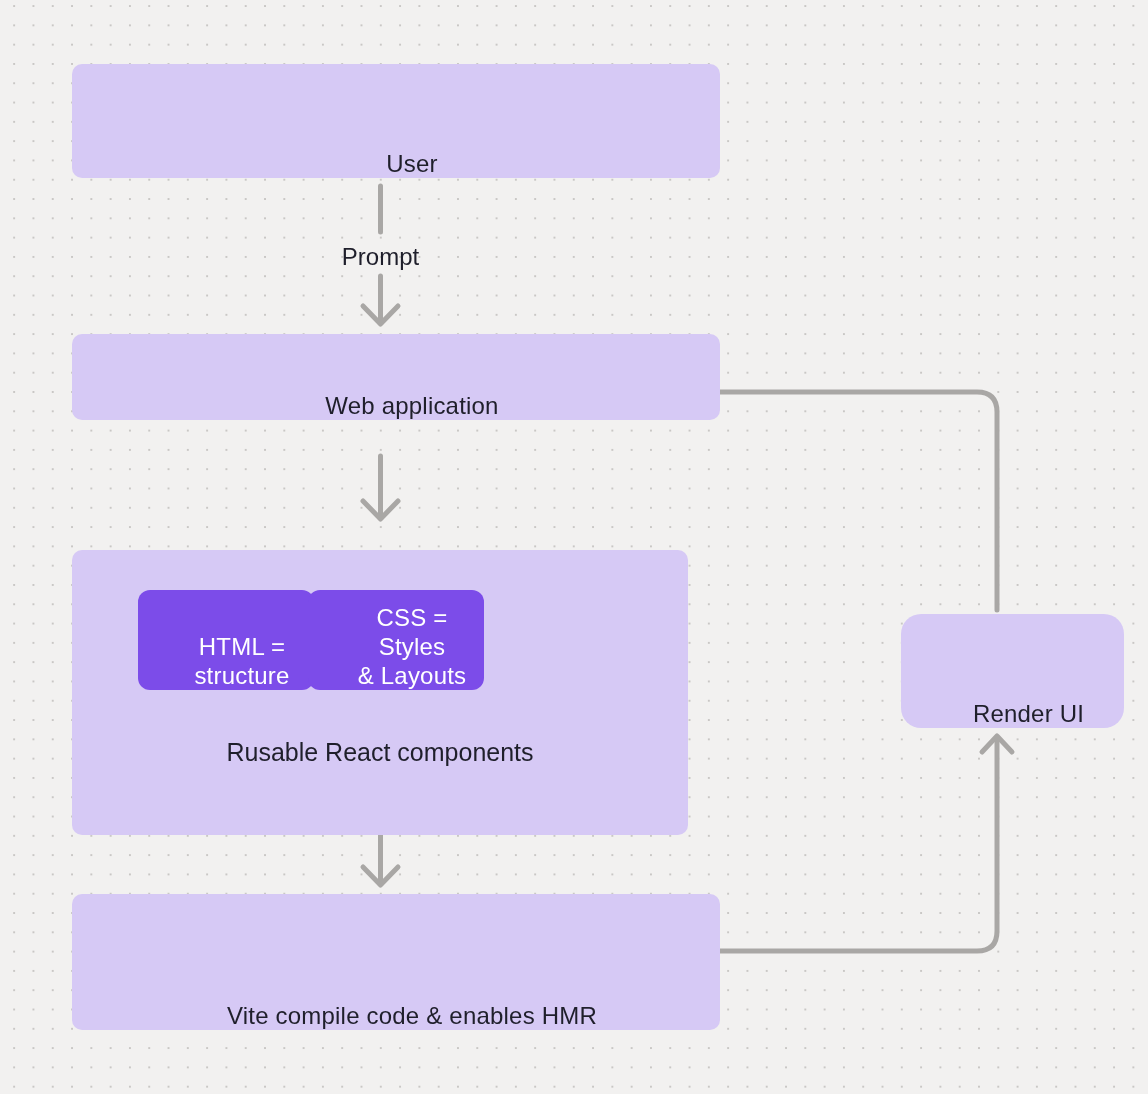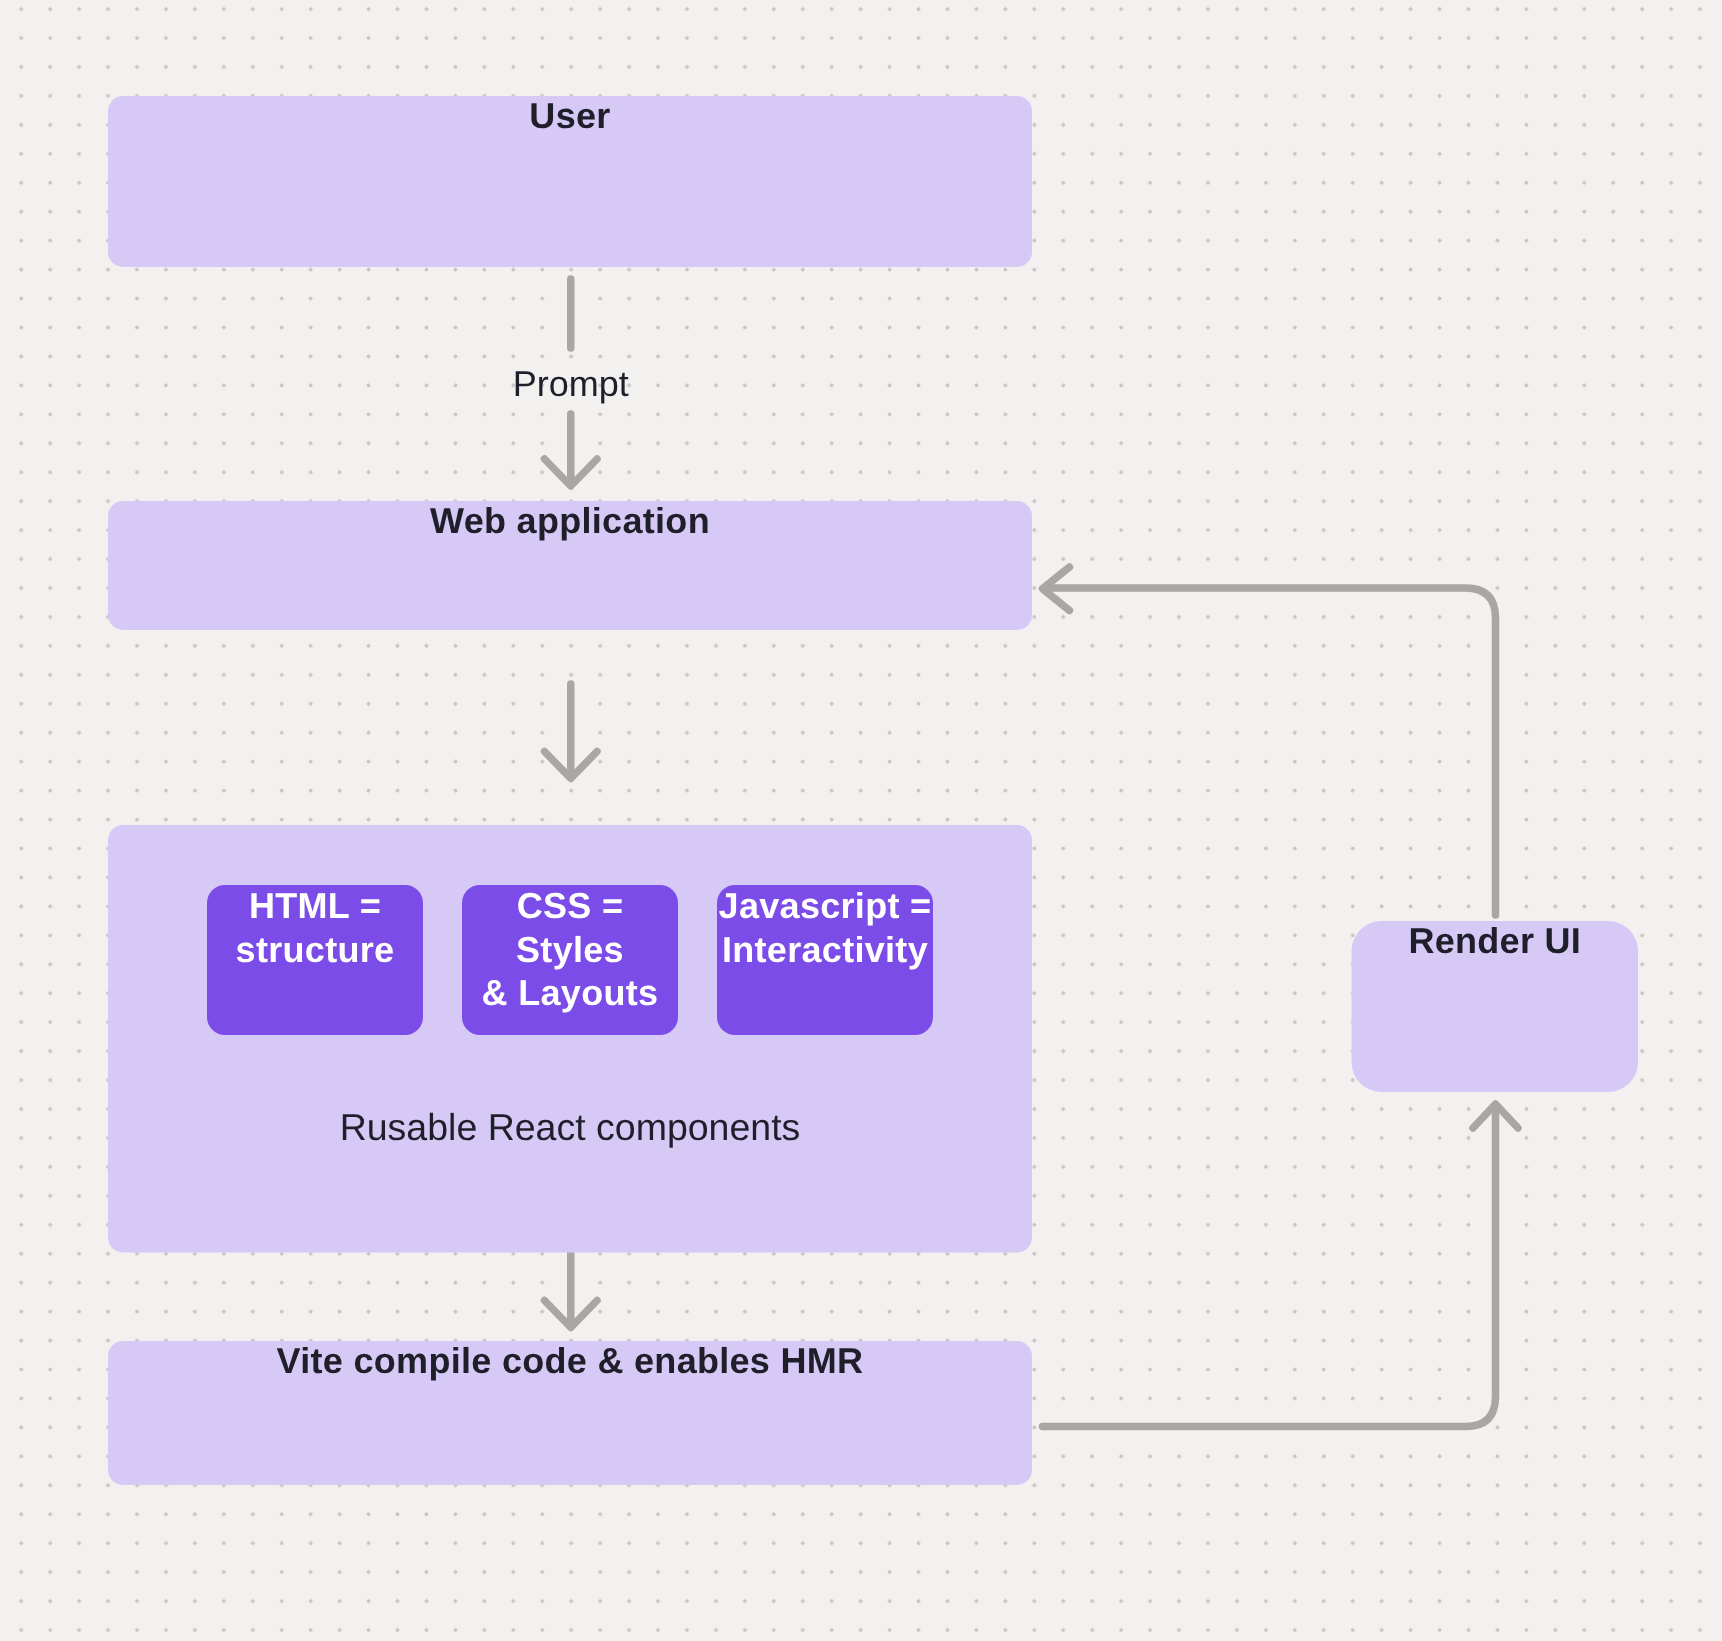--- a/index.html
+++ b/index.html
@@ -10,27 +10,28 @@
     overflow: hidden;
     font-family: "Liberation Sans", sans-serif;
     background-color: var(--bg, #f2f1f0);
     background-image: radial-gradient(circle, var(--dot, #c9c7c5) 1.2px, transparent 1.5px);
     background-size: 19.3px 19.3px;
     background-position: 4.5px -3.6px;
   }
   .node {
     position: absolute;
     display: flex;
-    align-items: flex-start;
+    align-items: flex-end;
     justify-content: center;
     text-align: center;
     font-size: 24px;
-    font-weight: 700;
+    font-weight: 400;
     color: var(--text_dark, #1f1f2b);
     letter-spacing: 0.2px;
+    padding-left: 32px;
   }
   .node-light {
     background: var(--box_light, #d6c9f5);
     border-radius: 10px;
   }
   .node-dark {
     background: var(--box_dark, #7c4ce9);
     border-radius: 12px;
     color: var(--text_light, #ffffff);
     white-space: pre-line;
@@ -121,29 +122,25 @@
     <div class="node node-dark" style="left:66px; top:40px; width:144px; height:100px;">
       <span>HTML =
 structure</span>
     </div>
 
     <div class="node node-dark" style="left:236px; top:40px; width:144px; height:100px;">
       <span>CSS = Styles
 &amp; Layouts</span>
     </div>
 
-    <div class="node node-dark" style="left:406px; top:40px; width:144px; height:100px;">
-      <span>Javascript =
-Interactivity</span>
-    </div>
 
     <div class="container-label">Rusable React components</div>
   </div>
 
-  <div class="node node-light" style="left:72px; top:894px; width:616px; height:96px;">
+  <div class="node node-light" style="left:72px; top:894px; width:616px; height:136px;">
     <span>Vite compile code &amp; enables HMR</span>
   </div>
 
   <div class="node node-light" style="left:901px; top:614px; width:191px; height:114px; border-radius:20px;">
     <span>Render UI</span>
   </div>
 
 </div>
 
 </body></html>

